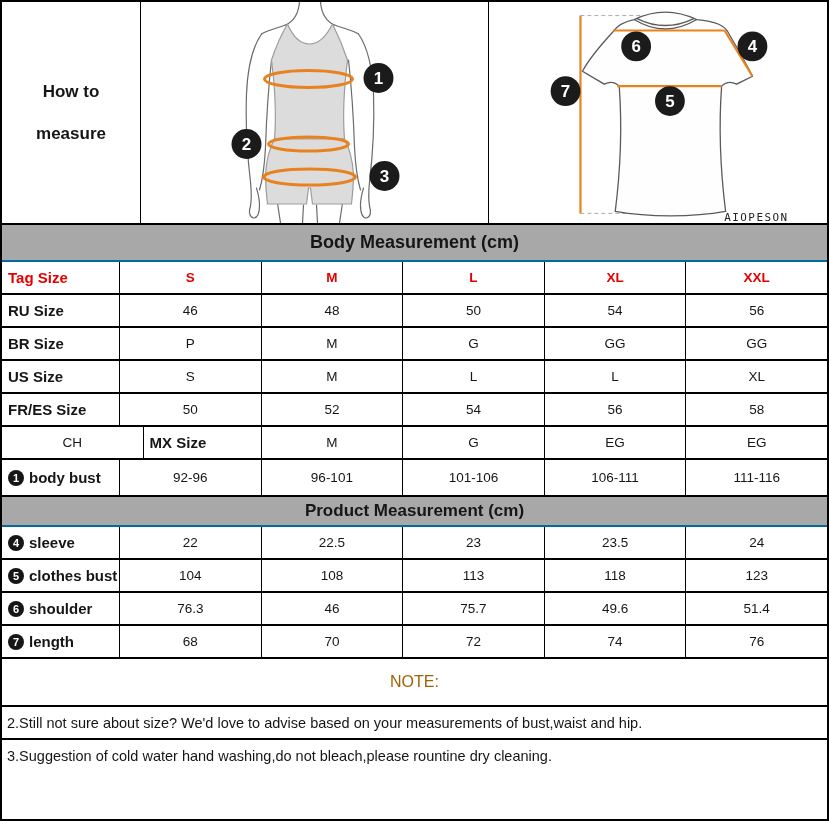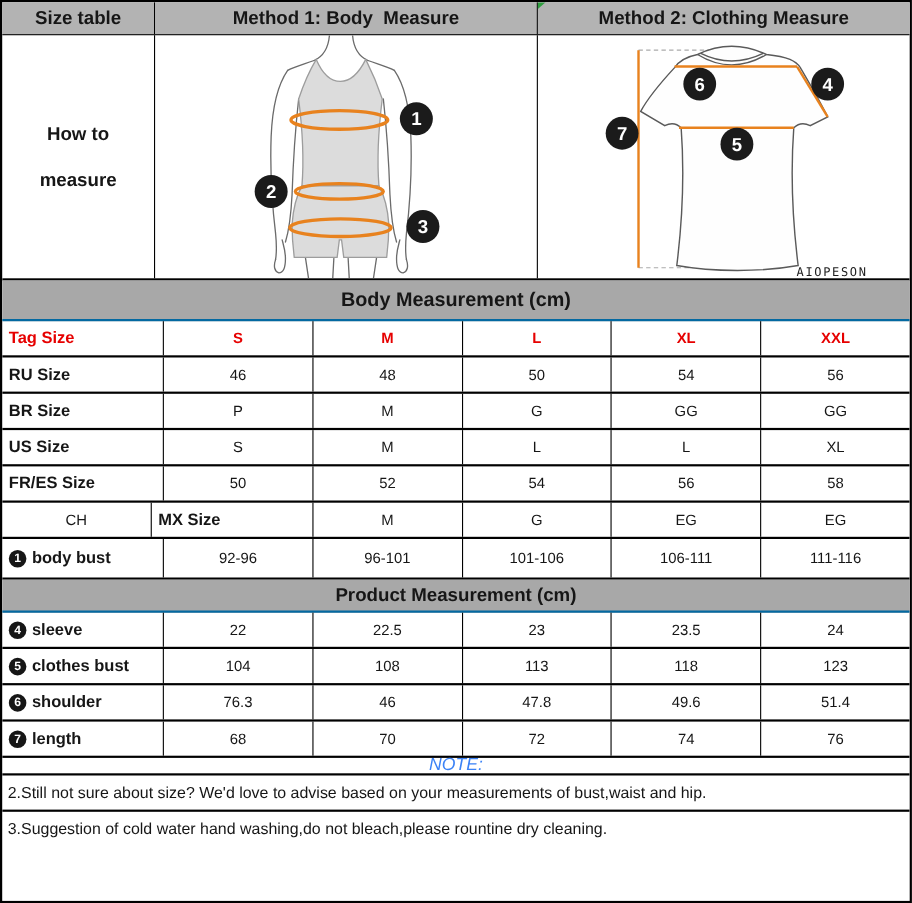--- a/index.html
+++ b/index.html
@@ -9,21 +9,21 @@
     position:relative; width:829px; height:821px;
     border:2px solid #000; background:#fff; overflow:hidden;
   }
   
   .row{ display:flex; border-bottom:2px solid #000; }
   .cell{
     border-right:1px solid #000; display:flex; align-items:center;
     justify-content:center; font-size:13.5px; overflow:hidden;
   }
   .cell:last-child{ border-right:none; }
-  .c-label{ width:147px; justify-content:flex-start; padding-left:6px;
+  .c-label{ width:118px; justify-content:flex-start; padding-left:6px;
             font-weight:bold; font-size:15px; }
   .c-val{ flex:1; }
   
   .hdr-row{ height:30px; border-bottom:1px solid #000; background:#b3b3b3; }
   .hdr-cell{ font-weight:bold; font-size:17px; white-space:pre; background:#b3b3b3; }
   .hdr-c0{ width:139px; } .hdr-c1{ width:348px; } .hdr-c2{ flex:1; position:relative; }
   .flag{
     position:absolute; left:-1px; top:0; width:0; height:0;
     border-top:7px solid #2f9e3f; border-right:8px solid transparent;
   }
@@ -42,39 +42,31 @@
   .t-row{ height:33px; }
   .t-row-tall{ height:37px; }
   .red{ color:#e60000; }
   .red .c-label, .red .c-val{ color:#e60000; font-weight:bold; }
   .marker{
     display:inline-flex; align-items:center; justify-content:center;
     width:16px; height:16px; border-radius:50%; background:#161616; color:#fff;
     font-size:11px; font-weight:bold; margin-right:5px; flex:none;
   }
   
-  .note-title{ height:16px; display:flex; align-items:center; justify-content:center;
-               font-size:16px; color:#3b82f6; border-bottom:2px solid #000;font-style:italic; }
+  .note-title{ height:48px; display:flex; align-items:center; justify-content:center;
+               font-size:16px; color:#a16207; border-bottom:2px solid #000; }
   .note-row{ height:33px; display:flex; align-items:center; padding-left:5px;
              font-size:14.5px; border-bottom:2px solid #000; }
   .note-row:last-child{ border-bottom:none; height:32px;border-radius:12px; }
 </style>
 </head>
 <body>
 
 <div class="sheet">
 
-  <div class="row hdr-row">
-    <div class="cell hdr-cell hdr-c0">Size table</div>
-    <div class="cell hdr-cell hdr-c1">Method 1: Body  Measure</div>
-    <div class="cell hdr-cell hdr-c2">
-      <span class="flag"></span>
-      <span>Method 2: Clothing Measure</span>
-    </div>
-  </div>
 
   <div class="row ill-row">
     <div class="cell ill-howto">
       <span>How to</span>
       <span>measure</span>
     </div>
 
     <div class="cell ill-body">
       <svg viewBox="0 0 346 221" preserveAspectRatio="xMidYMid meet">
 
@@ -255,21 +247,21 @@
   </div>
   <div class="row t-row">
     <div class="cell c-label">
       <span class="marker">
           <span>6</span>
         </span>
       <span>shoulder</span>
     </div>
     <div class="cell c-val">76.3</div>
     <div class="cell c-val">46</div>
-    <div class="cell c-val">47.8</div>
+    <div class="cell c-val">75.7</div>
     <div class="cell c-val">49.6</div>
     <div class="cell c-val">51.4</div>
   </div>
   <div class="row t-row">
     <div class="cell c-label">
       <span class="marker">
           <span>7</span>
         </span>
       <span>length</span>
     </div>

